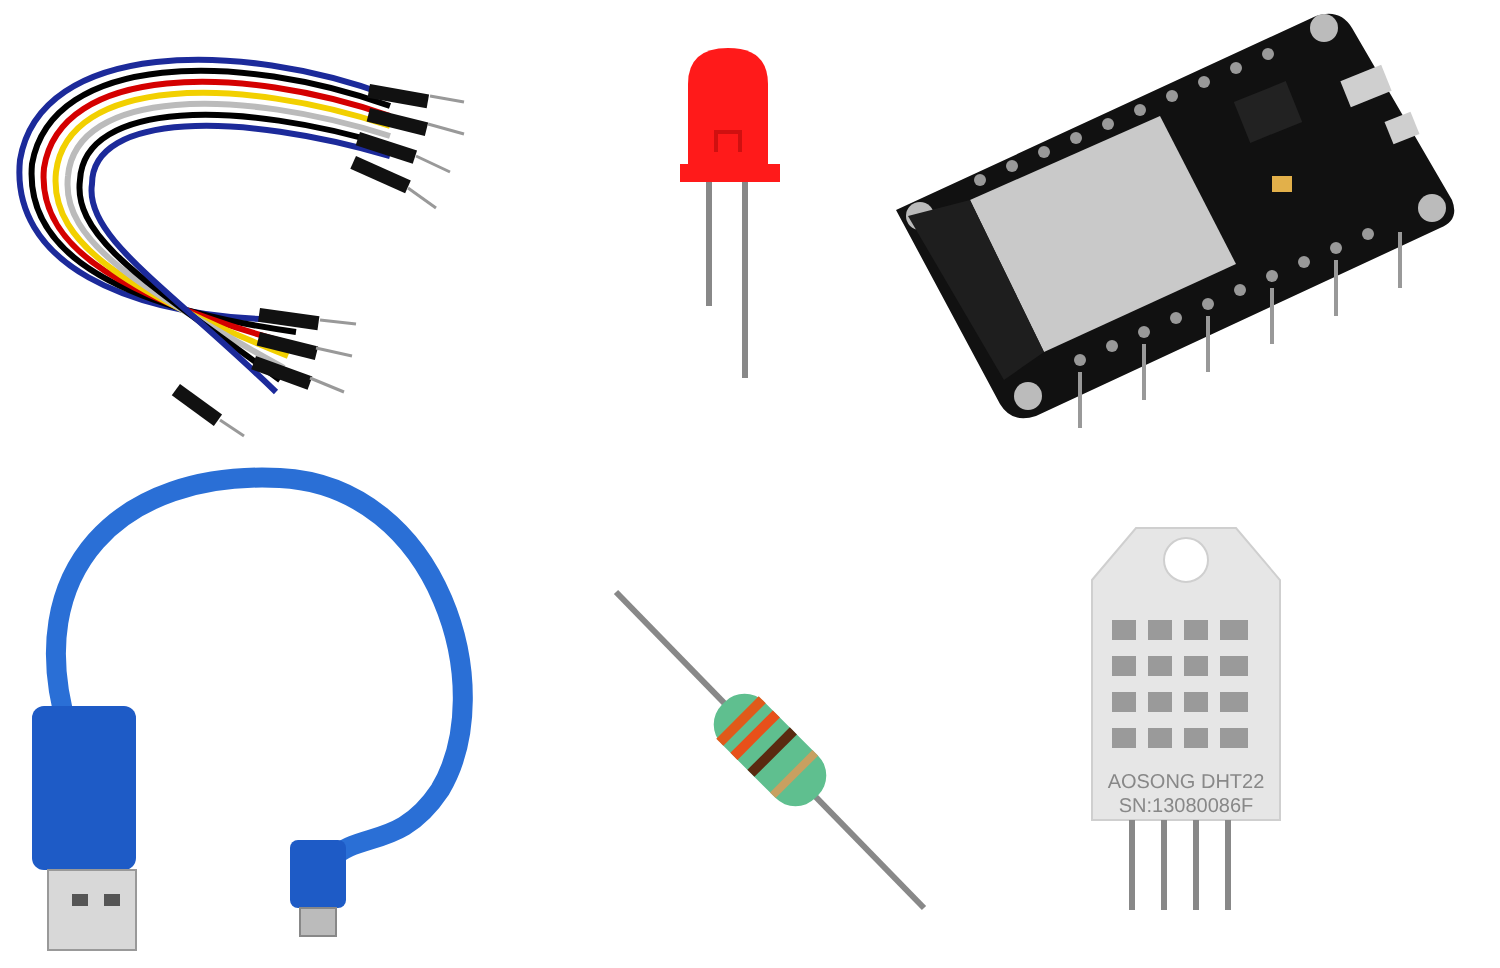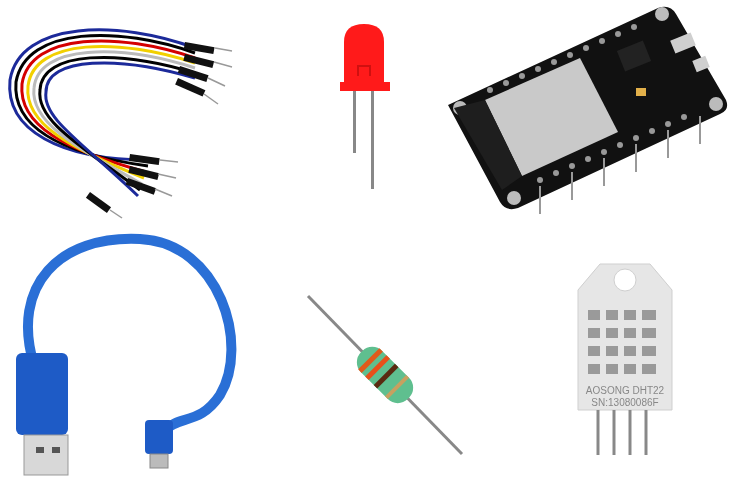--- a/index.html
+++ b/index.html
@@ -120,21 +120,21 @@
     <g transform="rotate(45 85 85)">
       <rect x="52" y="70" width="66" height="30" rx="14" fill="#5fbf8f"></rect>
       <rect x="62" y="70" width="5" height="30" fill="#e05a1a"></rect>
       <rect x="72" y="70" width="5" height="30" fill="#e8501a"></rect>
       <rect x="84" y="70" width="5" height="30" fill="#5a2a10"></rect>
       <rect x="100" y="70" width="4" height="30" fill="#c8a060"></rect>
     </g>
   </svg>
 </div>
 
-<div class="item" style="left:570px;top:260px;width:110px;height:200px;">
+<div class="item" style="left:538px;top:260px;width:110px;height:200px;">
   <svg width="110" height="200" viewBox="0 0 110 200">
     <path d="M8 30 L30 4 L80 4 L102 30 L102 150 L8 150 Z" fill="#e6e6e6" stroke="#cfcfcf"></path>
     <circle cx="55" cy="20" r="11" fill="#fff" stroke="#cfcfcf"></circle>
     <g fill="#9a9a9a">
       <rect x="18" y="50" width="12" height="10"></rect>
         <rect x="36" y="50" width="12" height="10"></rect>
         <rect x="54" y="50" width="12" height="10"></rect>
         <rect x="72" y="50" width="14" height="10"></rect>
       <rect x="18" y="68" width="12" height="10"></rect>
         <rect x="36" y="68" width="12" height="10"></rect>

